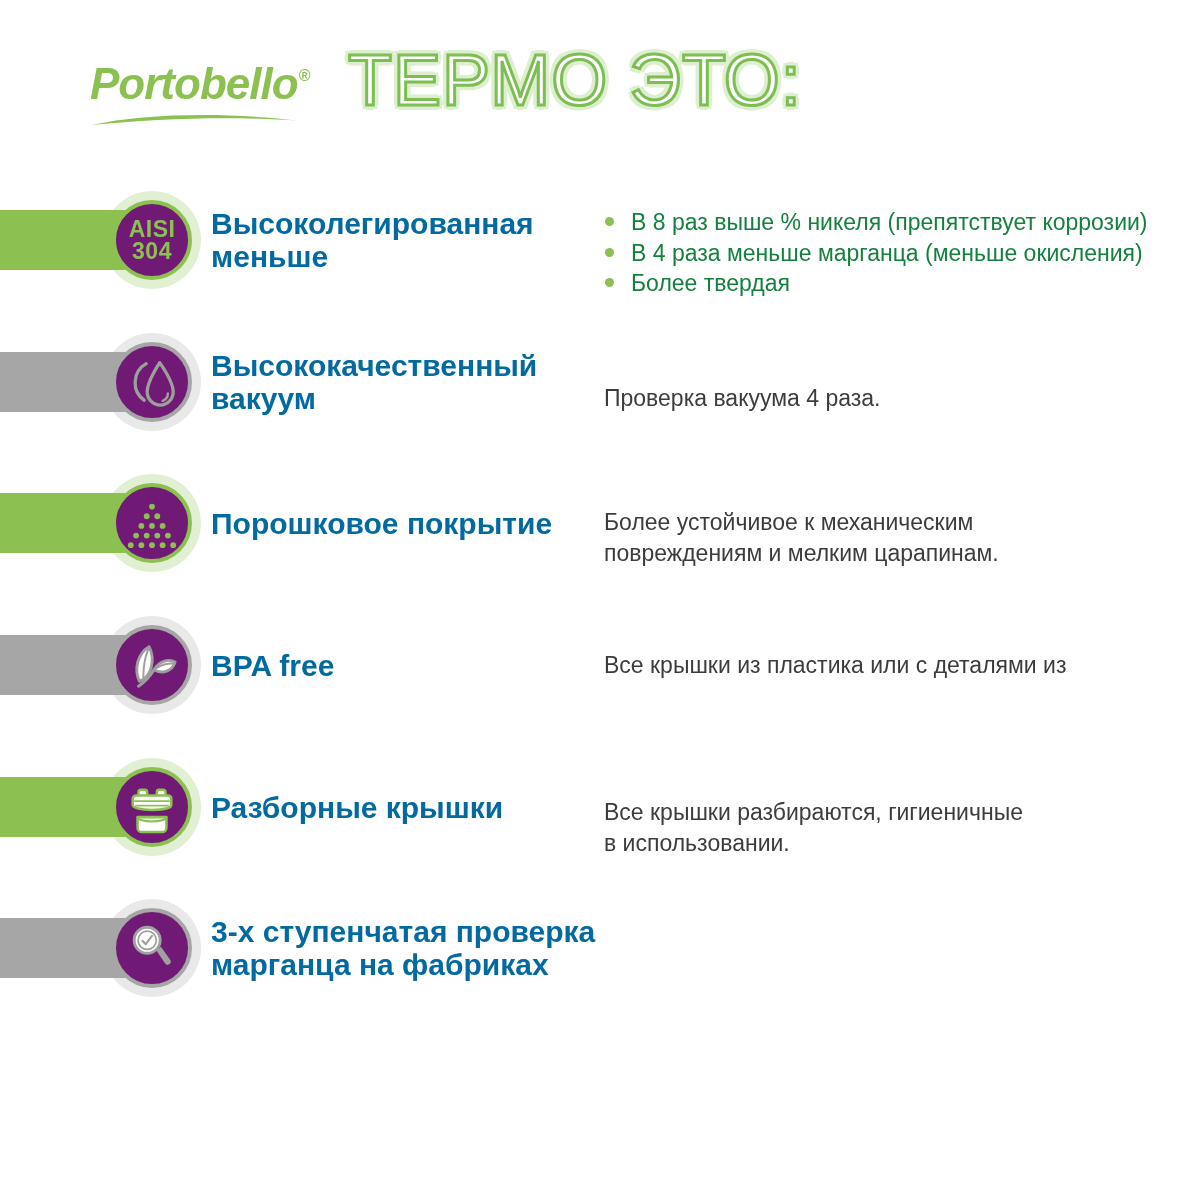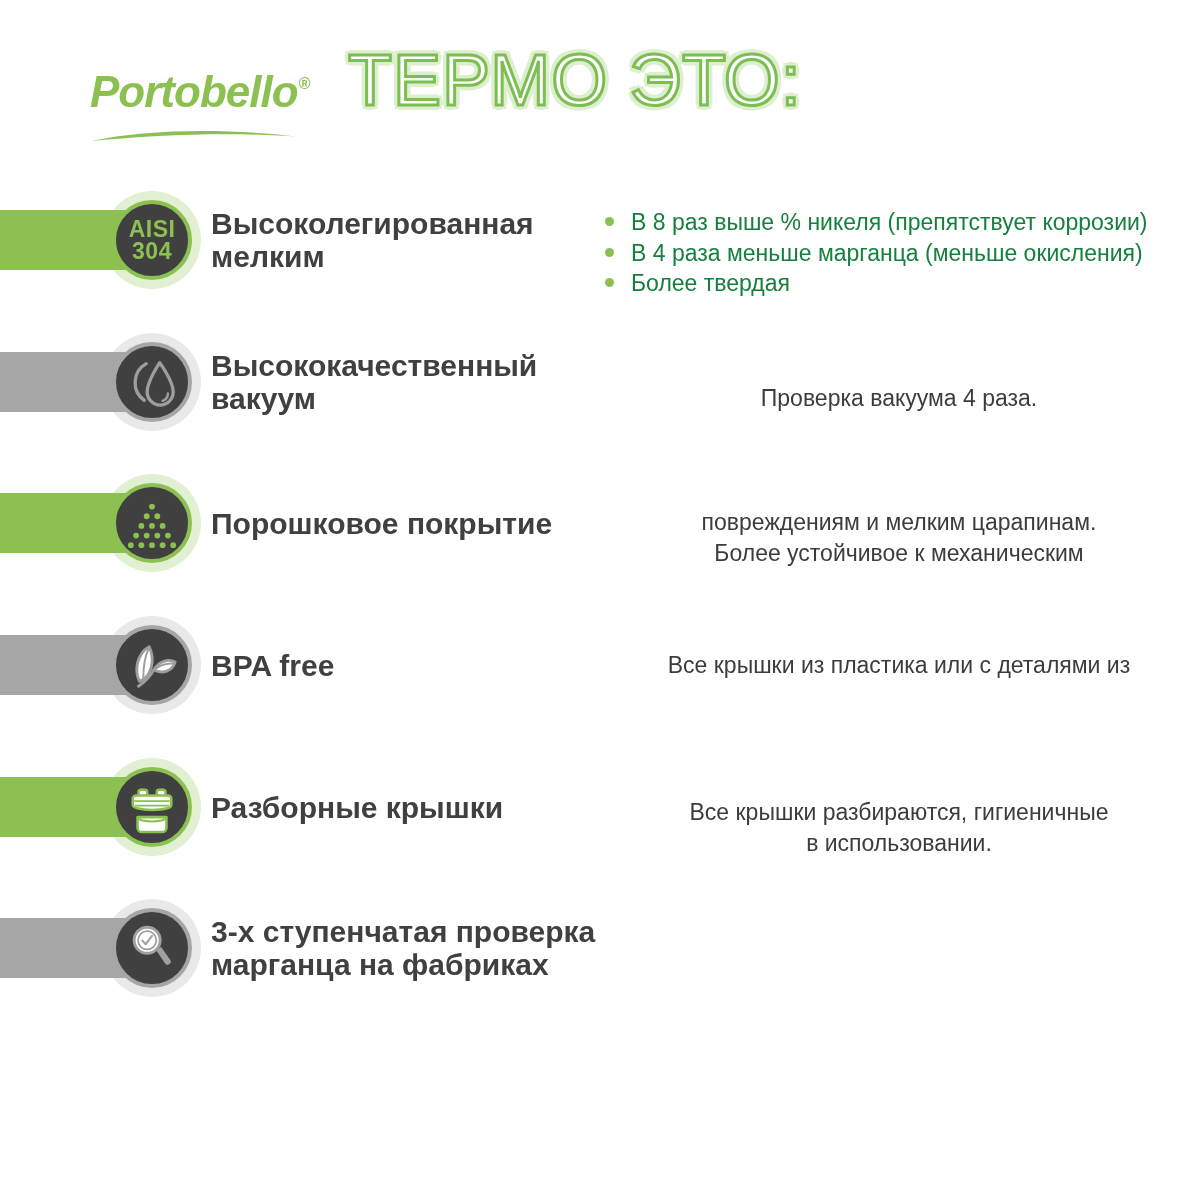--- a/index.html
+++ b/index.html
@@ -1,52 +1,52 @@
 <!DOCTYPE html>
 <html><head>
 <meta charset="utf-8">
 <style>
   html,body{margin:0;padding:0;background:#fff;}
   .page{position:relative;width:1200px;height:1200px;background:#fff;overflow:hidden;
         font-family:"Liberation Sans",sans-serif;}
 
   
   .logo{position:absolute;left:90px;top:52px;width:215px;}
-  .logo-text{font-style:italic;font-weight:700;font-size:44px;line-height:64px;
+  .logo-text{font-style:italic;font-weight:700;font-size:44px;line-height:48px;
              color:#8CC152;letter-spacing:-1px;white-space:nowrap;text-align:right;}
   .logo-reg{font-style:italic;font-weight:700;font-size:16px;color:#8CC152;
             vertical-align:18px;margin-left:1px;}
   .logo-swoosh{display:block;margin-top:2px;}
 
   .title{position:absolute;left:348px;top:44px;font-size:72px;line-height:72px;
          font-weight:400;letter-spacing:1px;color:#fff;white-space:nowrap;
          -webkit-text-stroke:3px #7CBE52;
          text-shadow:0 5px 0 #DEEFD0,0 -5px 0 #DEEFD0,5px 0 0 #DEEFD0,-5px 0 0 #DEEFD0,
                      4px 4px 0 #DEEFD0,-4px 4px 0 #DEEFD0,4px -4px 0 #DEEFD0,-4px -4px 0 #DEEFD0;}
 
   
   .row{position:absolute;left:0;width:1200px;height:0;}
   .bar{position:absolute;left:0;top:-30px;width:150px;height:60px;z-index:2;}
   .bar.green{background:#8CC152}.bar.gray{background:#A6A6A6}
   .halo{position:absolute;left:103px;top:-49px;width:98px;height:98px;border-radius:50%;z-index:1;}
   .halo.green{background:#E1EFD2}.halo.gray{background:#E9E9E9}
   .circle{position:absolute;left:112px;top:-40px;width:72px;height:72px;border-radius:50%;
-          background:#404040;border:4px solid #8CC152;display:flex;align-items:center;
+          background:#701a75;border:4px solid #8CC152;display:flex;align-items:center;
           justify-content:center;z-index:3;}
   .circle.gray{border-color:#A6A6A6}
   .badge{font-weight:700;color:#8CC152;font-size:23px;line-height:22px;text-align:center;
          letter-spacing:0.5px;}
   .badge span{display:block;}
 
   .heading{position:absolute;left:211px;top:0;transform:translateY(-50%);width:400px;
-           font-size:30px;font-weight:700;line-height:33px;color:#404040;}
+           font-size:30px;font-weight:700;line-height:33px;color:#0369a1;}
   .heading span{display:block;white-space:nowrap;}
 
   .desc{position:absolute;left:604px;font-size:23px;line-height:31px;color:#3C3C3C;width:590px;}
-  .desc span{display:block;white-space:nowrap;text-align:center;}
+  .desc span{display:block;white-space:nowrap;}
 
   .bullets{position:absolute;left:604px;top:-33px;margin:0;padding:0;list-style:none;
            font-size:23px;line-height:30.5px;color:#15803d;width:590px;}
   .bullets li{position:relative;padding-left:27px;white-space:nowrap;}
   .dot{position:absolute;left:1px;top:10px;width:9px;height:9px;border-radius:50%;background:#8CC152;}
 
   svg{display:block;}
 </style>
 </head>
 <body>
@@ -66,21 +66,21 @@
     <div class="halo green"></div>
     <div class="bar green"></div>
     <div class="circle">
       <div class="badge">
         <span>AISI</span>
         <span>304</span>
       </div>
     </div>
     <div class="heading">
       <span>Высоколегированная</span>
-      <span>мелким</span>
+      <span>меньше</span>
     </div>
     <ul class="bullets">
       <li>
         <span class="dot"></span>
         <span>В 8 раз выше % никеля (препятствует коррозии)</span>
       </li>
       <li>
         <span class="dot"></span>
         <span>В 4 раза меньше марганца (меньше окисления)</span>
       </li>
@@ -129,22 +129,22 @@
           <circle cx="17" cy="51" r="3"></circle>
           <circle cx="28" cy="51" r="3"></circle>
           <circle cx="39" cy="51" r="3"></circle>
           <circle cx="50" cy="51" r="3"></circle>
       </svg>
     </div>
     <div class="heading">
       <span>Порошковое покрытие</span>
     </div>
     <div class="desc" style="top:-16px">
+      <span>Более устойчивое к механическим</span>
       <span>повреждениям и мелким царапинам.</span>
-      <span>Более устойчивое к механическим</span>
     </div>
   </div>
 
   <div class="row" style="top:665px">
     <div class="halo gray"></div>
     <div class="bar gray"></div>
     <div class="circle gray">
       <svg width="54" height="54" viewBox="0 0 56 56" fill="none" stroke="#9E9E9E" stroke-width="3" stroke-linecap="round" stroke-linejoin="round">
         <path d="M25 9 C 13 16 9 33 15 45 C 27 41 32 23 25 9 Z" fill="#fff"></path>
         <path d="M19 41 C 19 30 21 19 24 12" stroke-width="2"></path>

